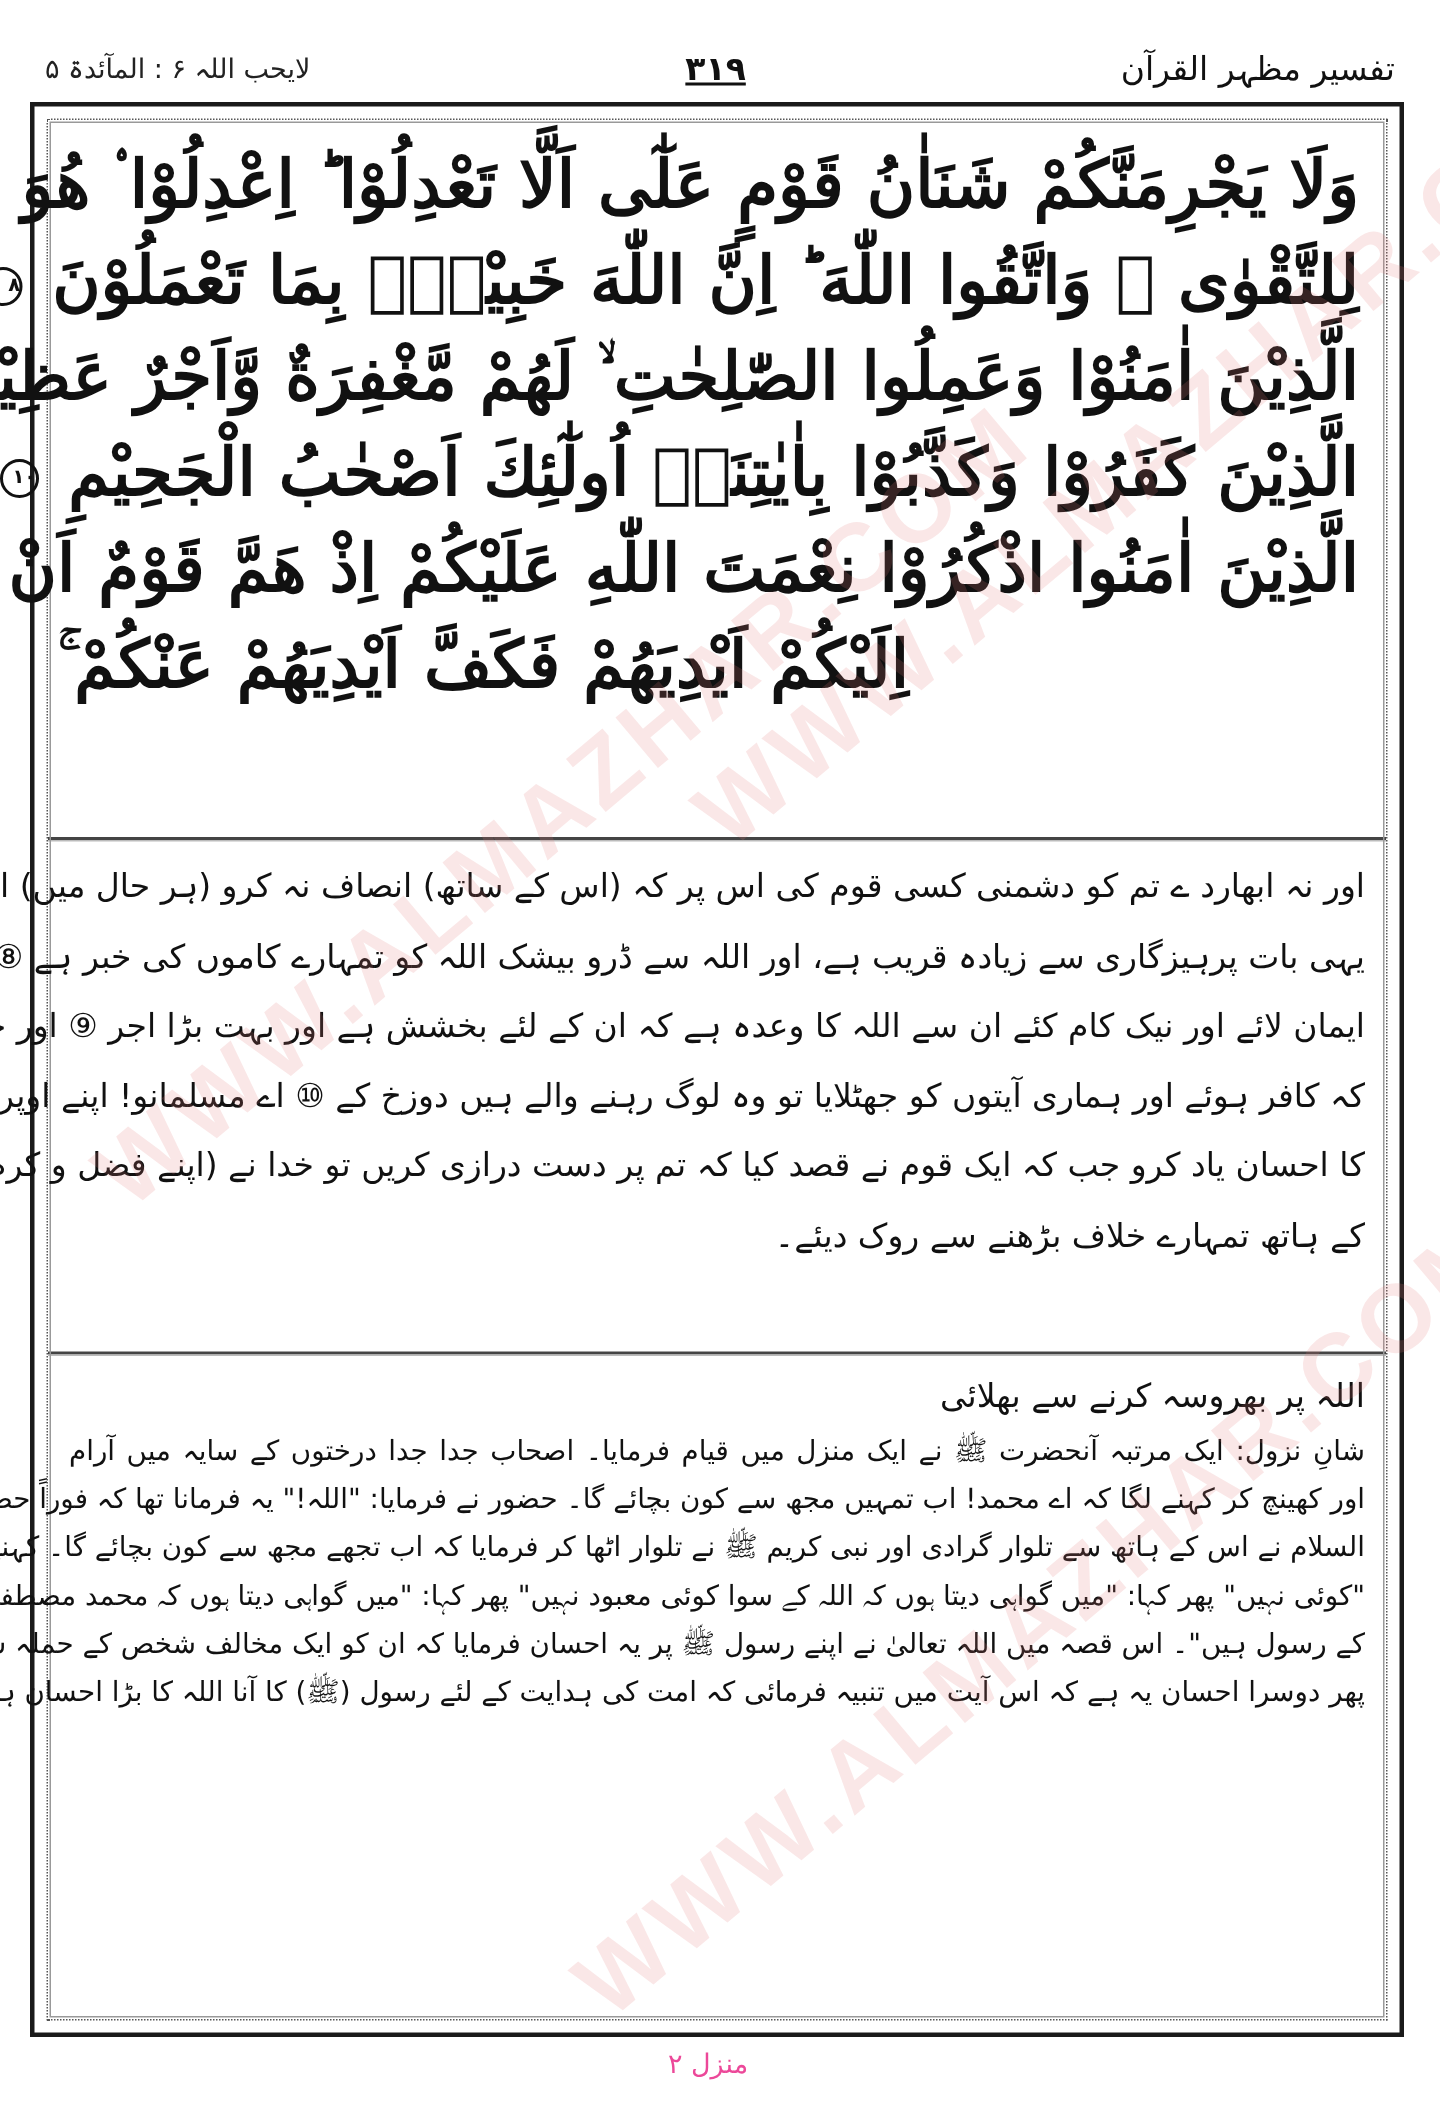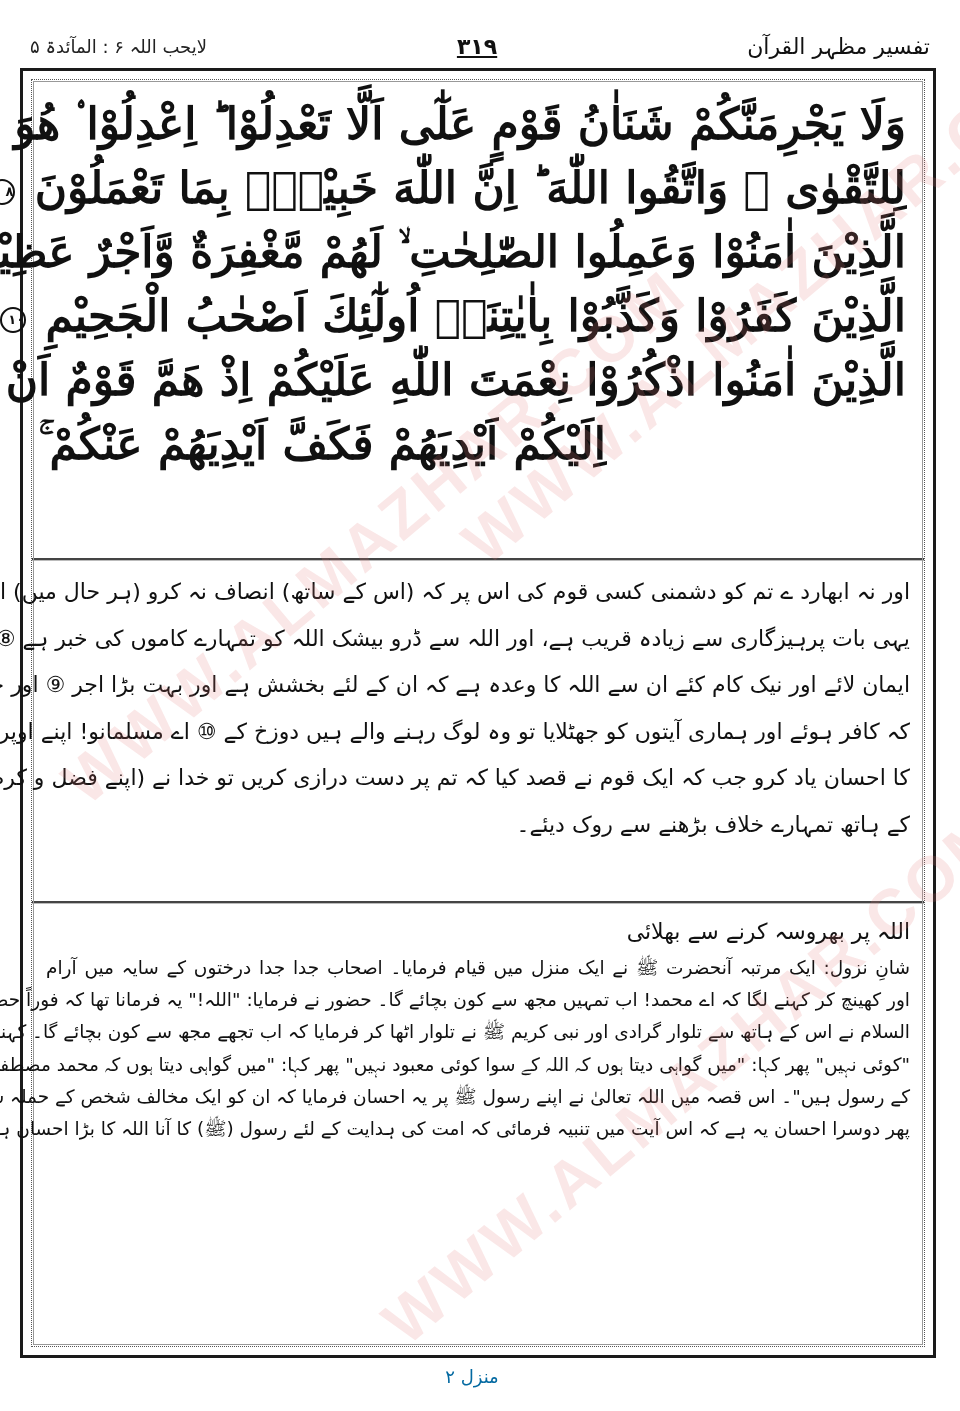--- a/index.html
+++ b/index.html
@@ -53,21 +53,21 @@
       font-size: 13px; line-height: 22px; text-align: center; vertical-align: middle; font-weight: bold;
       font-family: "DejaVu Sans", sans-serif; margin: 0 4px;
     }
     .watermark {
       position: absolute; font-family: "Liberation Sans", sans-serif; font-weight: bold;
       color: rgba(230, 120, 120, 0.18); font-size: 64px; transform: rotate(-40deg);
       transform-origin: center; white-space: nowrap; pointer-events: none; letter-spacing: 4px;
     }
     .footer-label {
       position: absolute; top: 1366px; left: 0; right: 16px; text-align: center;
-      font-size: 18px; direction: rtl; color: #0369a1;
+      font-size: 18px; direction: rtl; color: #ec4899;
     }
   </style>
 </head>
 <body>
 
 <div class="page-header">
   <span class="hdr-left">لایحب اللہ ۶ : المآئدۃ ۵</span>
   <span class="hdr-center">۳۱۹</span>
   <span class="hdr-right">تفسیر مظہر القرآن</span>
 </div>

